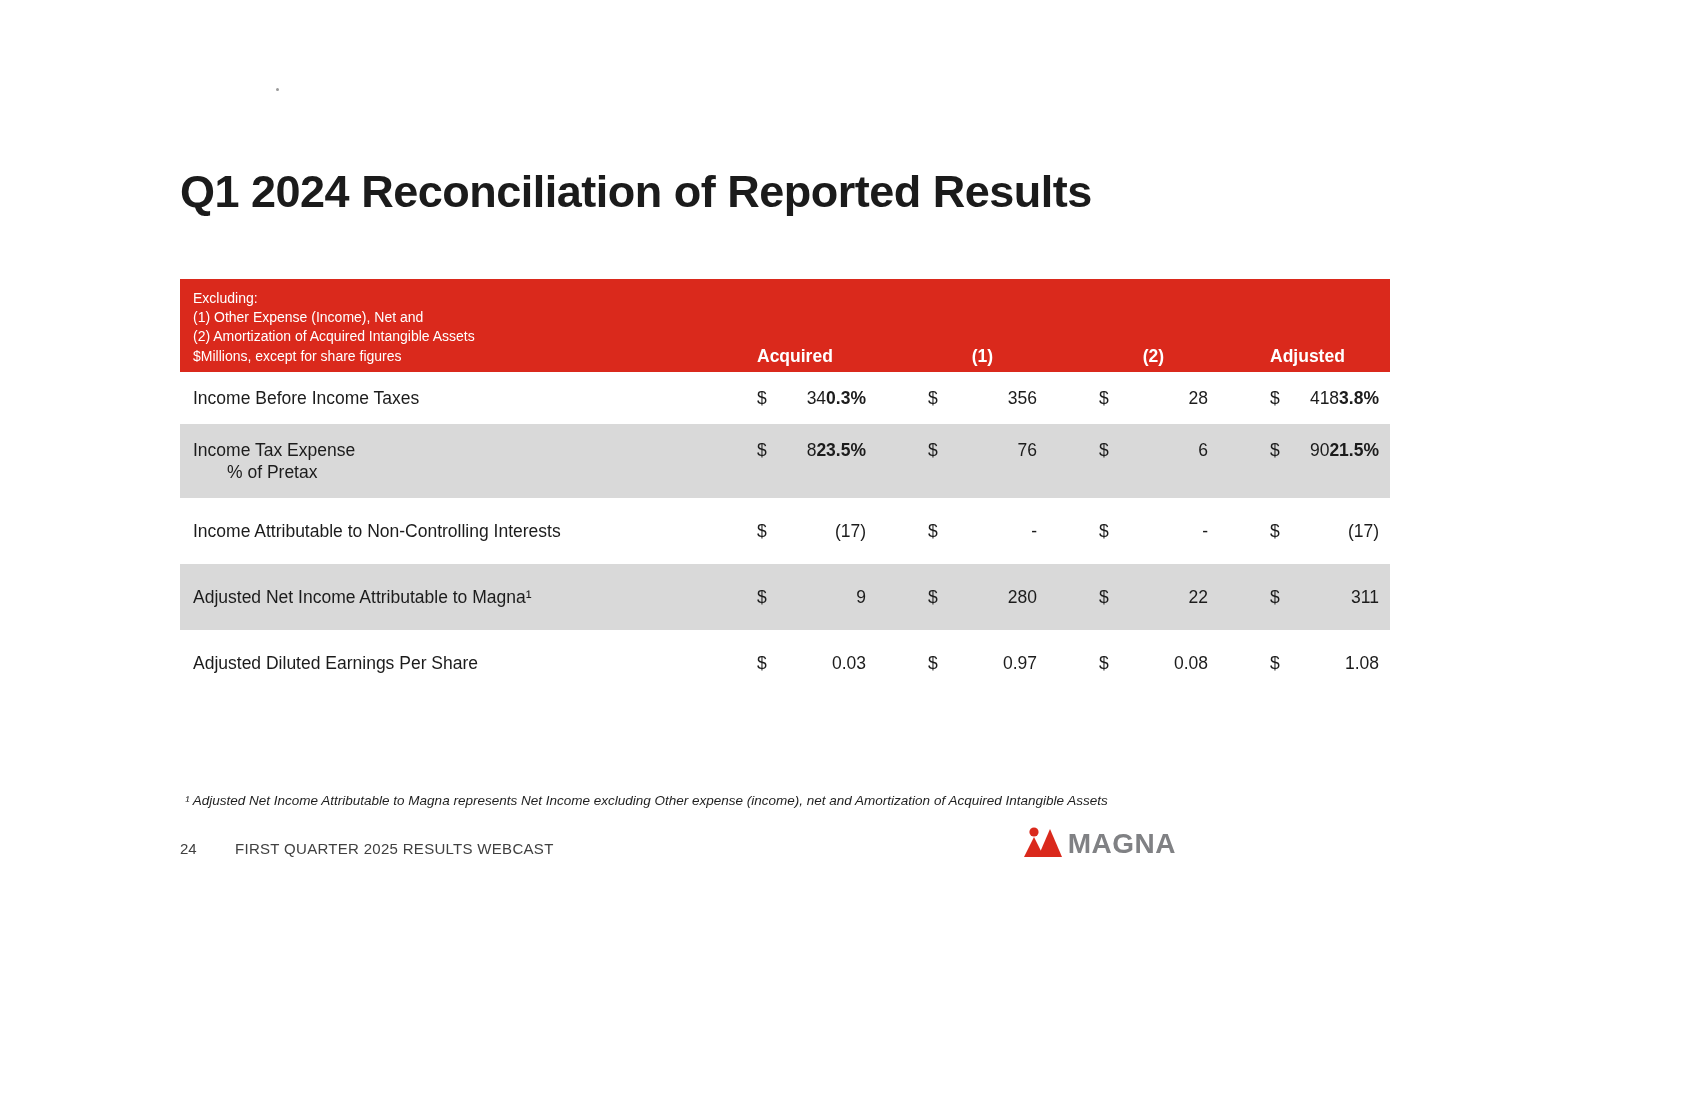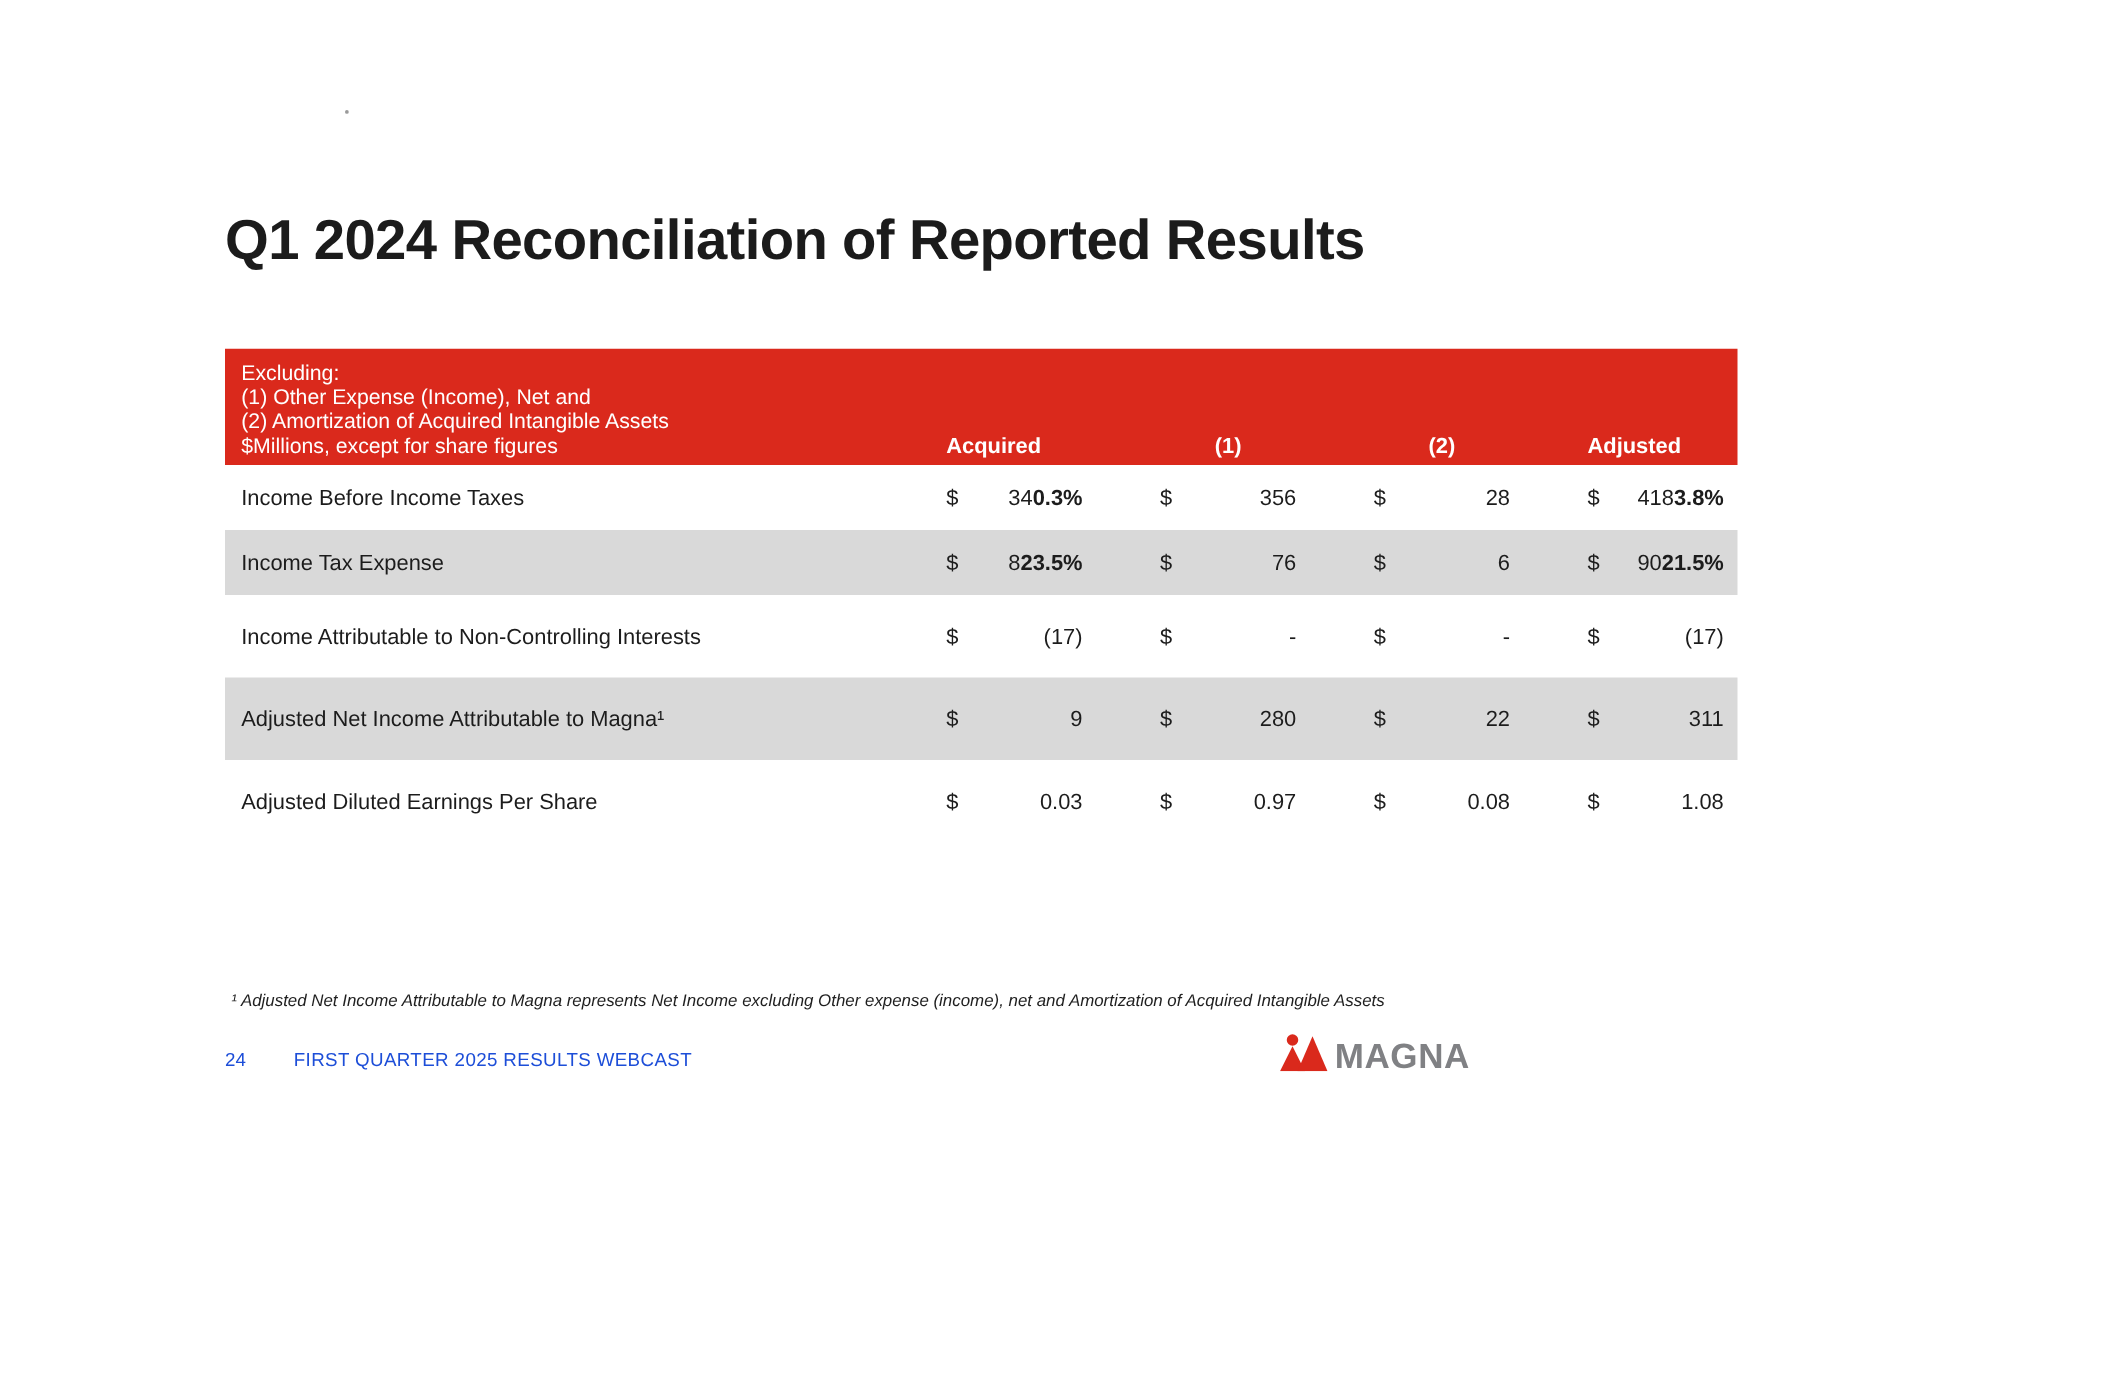--- a/index.html
+++ b/index.html
@@ -15,38 +15,38 @@
   .table{position:absolute;left:180px;top:279px;width:1210px;font-size:17.5px;}
   .grid{
     display:grid;
     grid-template-columns:577px 109px 62px 109px 62px 109px 62px 109px 11px;
   }
   .band{
     background:var(--accent,#DA291C);color:#ffffff;height:93px;box-sizing:border-box;
     padding:10px 0 8px 0;
   }
   .band .note{grid-column:1;padding-left:13px;}
-  .band .note div{font-size:17px;line-height:19.2px;}
+  .band .note div{font-size:14px;line-height:19.2px;}
   .colhead{align-self:end;font-weight:bold;font-size:17.5px;line-height:19px;}
   .colhead.center{text-align:center;}
   .c2{grid-column:2;} .c4{grid-column:4;} .c6{grid-column:6;} .c8{grid-column:8;}
   .row{line-height:22px;}
   .row.two{padding:15px 0;}
   .row.one{padding:22px 0;}
   .row.shade{background:var(--shade,#D9D9D9);}
   .cell-label{grid-column:1;padding-left:13px;}
   .sublbl{padding-left:34px;}
   .cell-val{display:flex;justify-content:space-between;align-items:flex-start;}
   .nums{display:flex;flex-direction:row;align-items:flex-end;text-align:right;}
   .subpct{font-weight:bold;}
   .footnote{
     position:absolute;left:185px;top:793px;width:1150px;
     font-style:italic;font-size:13.5px;color:#1f1f1f;
   }
-  .footer{position:absolute;left:180px;top:840px;display:flex;align-items:baseline;font-size:15px;color:#1d4ed8;}
+  .footer{position:absolute;left:180px;top:840px;display:flex;align-items:baseline;font-size:15px;color:#404040;}
   .footer .page{width:55px;}
   .footer .label{letter-spacing:0.3px;}
   .logo{position:absolute;right:309px;top:827px;display:flex;align-items:center;gap:5px;}
   .logo-icon svg .mk{fill:var(--accent,#DA291C);}
   .wordmark{font-size:28px;font-weight:bold;color:var(--logo,#808184);letter-spacing:0.5px;}
 </style>
 </head>
 <body>
 
 <div class="slide">
@@ -98,20 +98,21 @@
         <span class="nums">
           <span class="num">418</span>
           <span class="subpct">3.8%</span>
         </span>
       </div>
     </div>
 
     <div class="row two shade grid">
       <div class="cell-label">
         <div class="lbl">Income Tax Expense</div>
+        <div class="sublbl">% of Pretax</div>
       </div>
       <div class="cell-val c2">
         <span class="dollar">$</span>
         <span class="nums">
           <span class="num">8</span>
           <span class="subpct">23.5%</span>
         </span>
       </div>
       <div class="cell-val c4">
         <span class="dollar">$</span>

